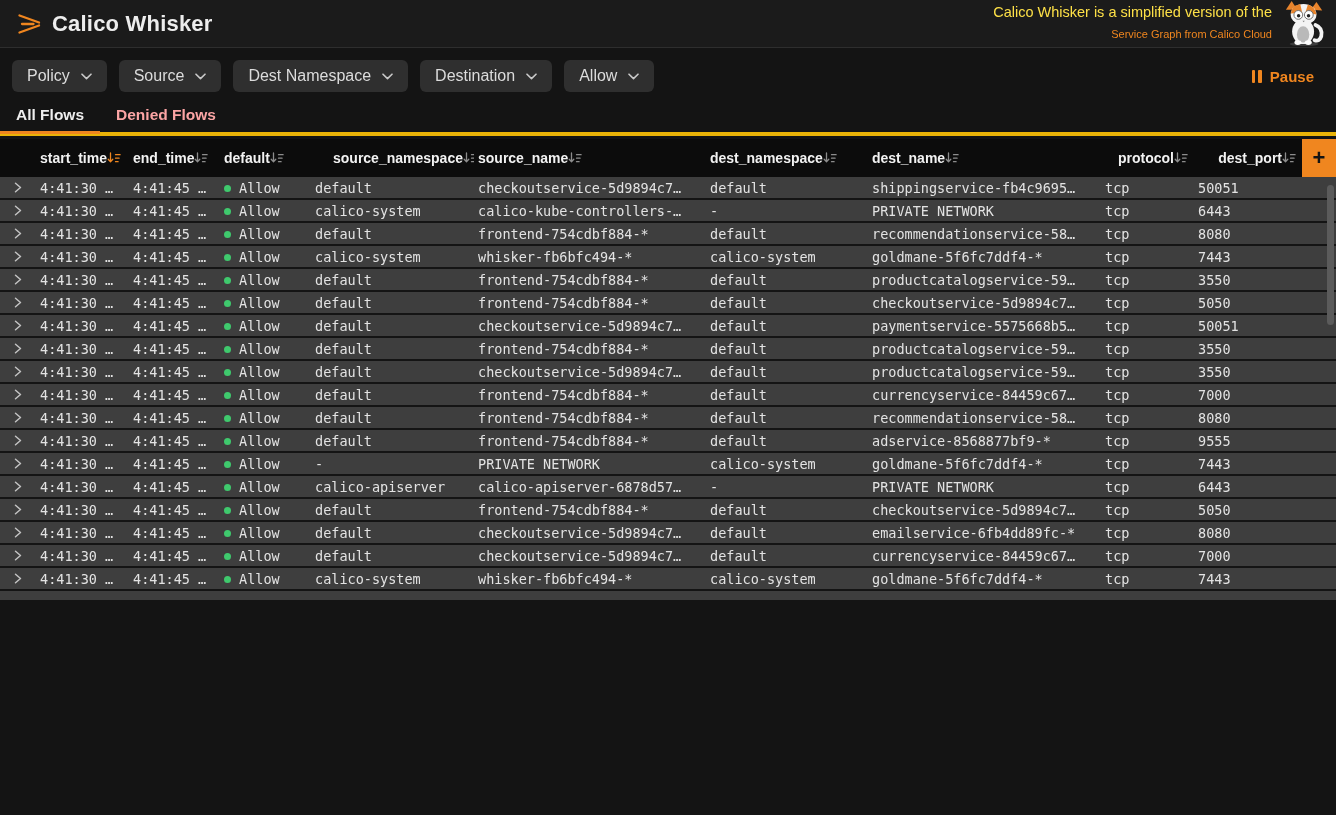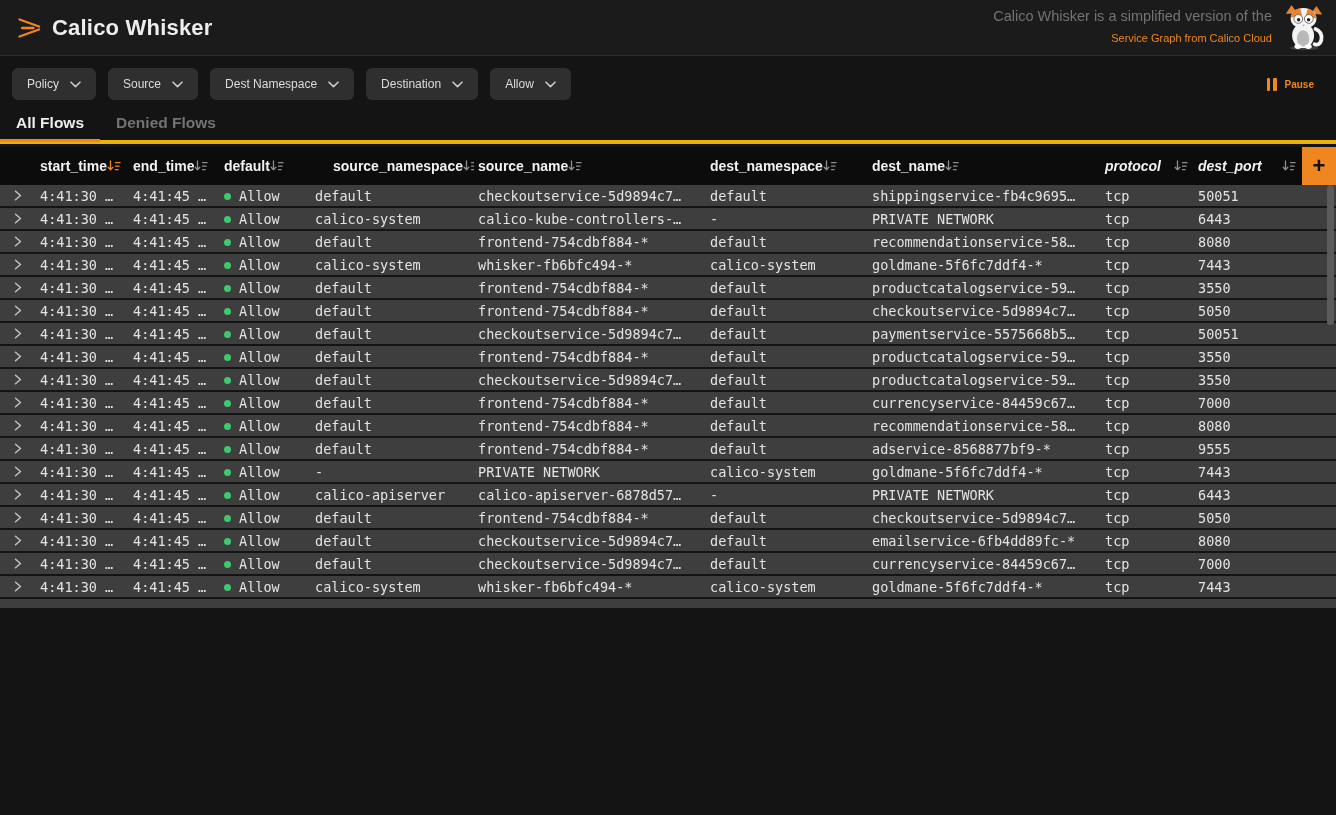--- a/index.html
+++ b/index.html
@@ -5,56 +5,56 @@
   * { margin:0; padding:0; box-sizing:border-box; }
   html,body { background:#000; }
   .app {
     position:relative; width:1336px; height:815px;
     background:#141414; overflow:hidden;
     font-family:"Liberation Sans", sans-serif;
     -webkit-font-smoothing:antialiased;
   }
   
   .topbar {
-    height:56px; background:#1b1b1b; border-bottom:1px solid #2e2e2e;
+    height:48px; background:#1b1b1b; border-bottom:1px solid #2e2e2e;
     display:flex; align-items:center; padding:0 10px 0 16px;
   }
   .brand { display:flex; align-items:center; gap:9px; }
   .app-title { font-size:22px; font-weight:700; color:#ededed; letter-spacing:.2px; }
   .tagline { margin-left:auto; text-align:right; line-height:1.42; padding-right:12px; }
-  .tagline .l1 { font-size:14.5px; color:#737373; }
+  .tagline .l1 { font-size:14.5px; color:#fde047; }
   .tagline .l2 a { font-size:11px; font-weight:400; color:var(--accent); text-decoration:none; cursor:pointer; }
   
   .filterbar { display:flex; align-items:center; gap:12px; padding:12px 14px 8px 12px; }
   .chip {
     display:inline-flex; align-items:center; gap:11px;
     background:#2f2f2f; color:#dcdcdc; border:none; border-radius:6px;
-    height:32px; padding:0 15px; font-size:12px; font-family:inherit; cursor:pointer;
+    height:32px; padding:0 15px; font-size:16px; font-family:inherit; cursor:pointer;
   }
   .chip svg { margin-top:1px; }
   .pause-btn {
     margin-left:auto; display:inline-flex; align-items:center; gap:8px;
-    background:none; border:none; color:var(--accent); font-size:10px; font-weight:600;
+    background:none; border:none; color:var(--accent); font-size:15px; font-weight:600;
     font-family:inherit; cursor:pointer; padding-right:8px;
   }
   .pause-icon { display:inline-flex; gap:3px; }
   .pause-icon i { display:block; width:3.5px; height:13px; background:var(--accent); border-radius:1px; }
   
   .tabs { display:flex; border-bottom:4px solid #eab308; }
-  .tab { position:relative; padding:6px 16px 8px; font-size:15.5px; font-weight:700; color:#737373; cursor:pointer; }
+  .tab { position:relative; padding:6px 16px 8px; font-size:15.5px; font-weight:700; color:#fca5a5; cursor:pointer; }
   .tab.active { color:#ededed; }
   .tab.active::after { content:""; position:absolute; left:0; right:0; bottom:-2px; height:3px; background:var(--accent); }
   
   .thead {
     margin-top:3px; height:38px; background:#0c0c0c;
     display:grid; grid-template-columns:36px 93px 91px 91px 163px 232px 162px 233px 93px 108px 34px;
     align-items:center; color:#f2f2f2; font-size:14px; font-weight:700;
   }
   .th { display:flex; align-items:center; padding:0 4px; white-space:nowrap; overflow:hidden; cursor:pointer; }
-  .th.right { justify-content:space-between; padding-right:6px;font-style:italic; }
+  .th.right { justify-content:flex-end; padding-right:6px; }
   .th.indent { padding-left:22px; }
   .sort-icon { color:#8d8d8d; flex:0 0 auto; }
   .sort-icon.active { color:var(--accent); }
   .addcol {
     height:38px; background:var(--accent); color:#141414; border:none;
     font-size:22px; font-weight:700; display:flex; align-items:center; justify-content:center;
     cursor:pointer; font-family:inherit;
   }
   .tbody { font-family:"DejaVu Sans Mono", monospace; font-size:13.5px; color:#e3e3e3; }
   .row {

